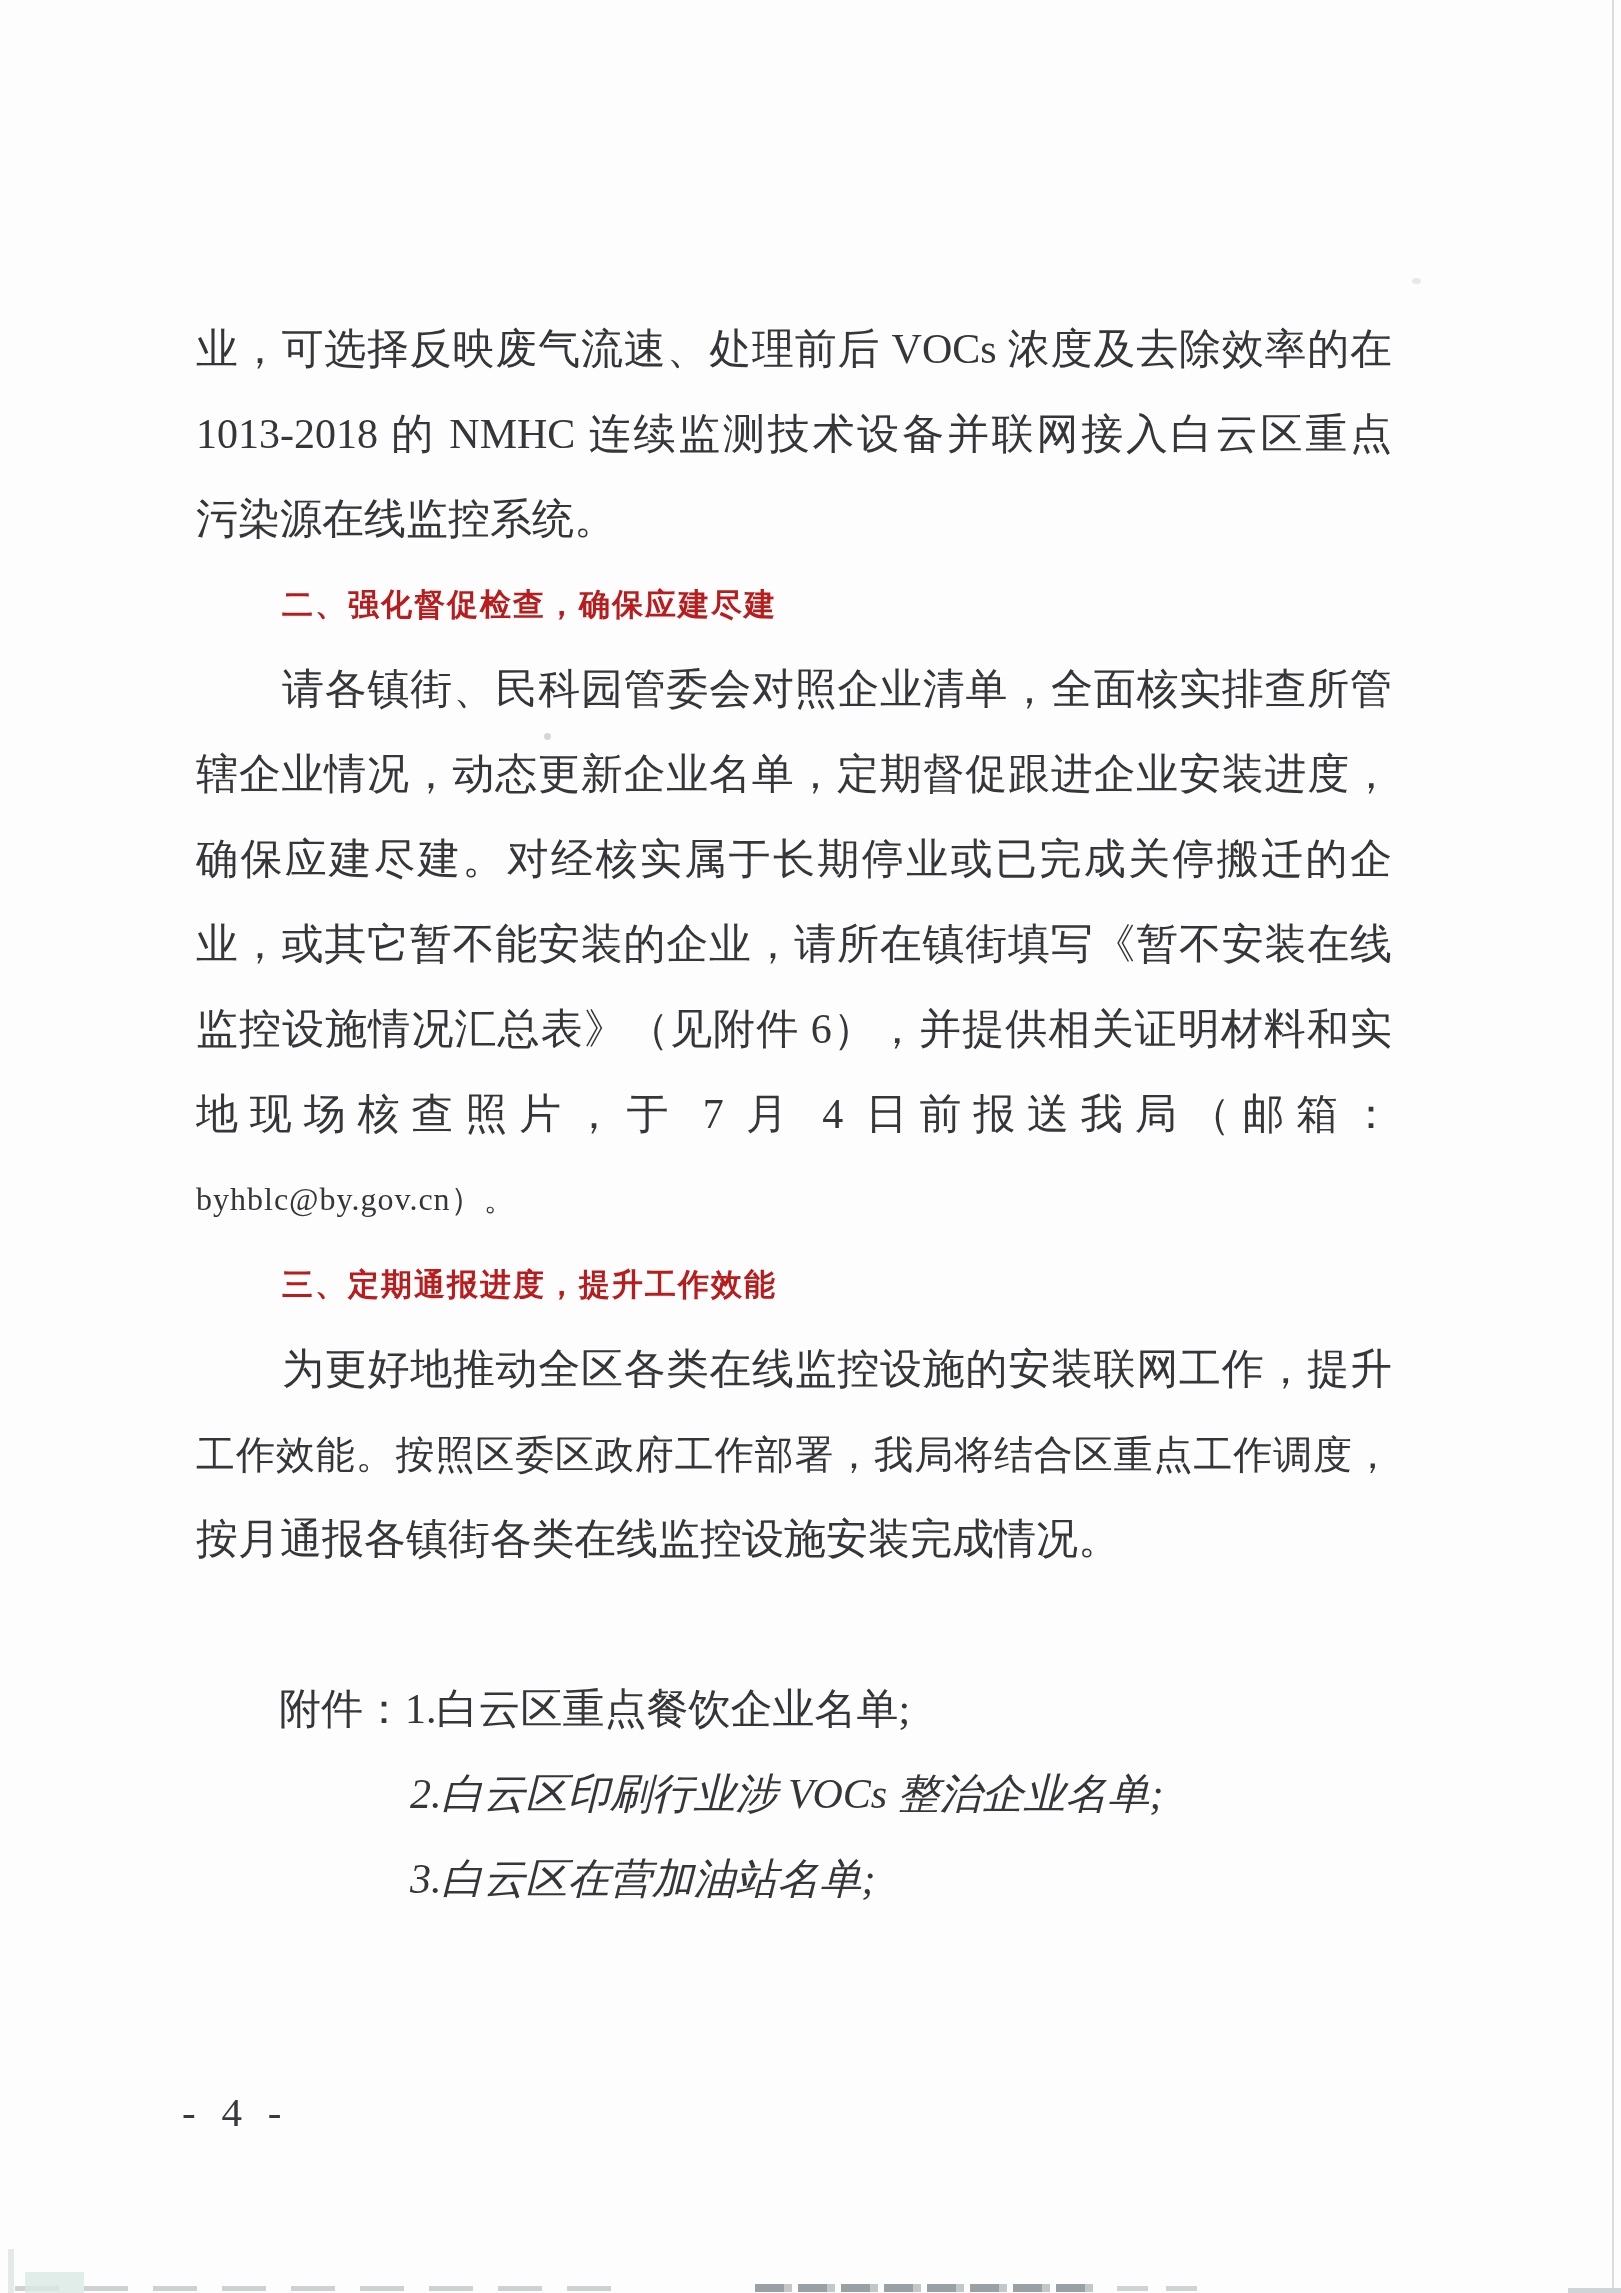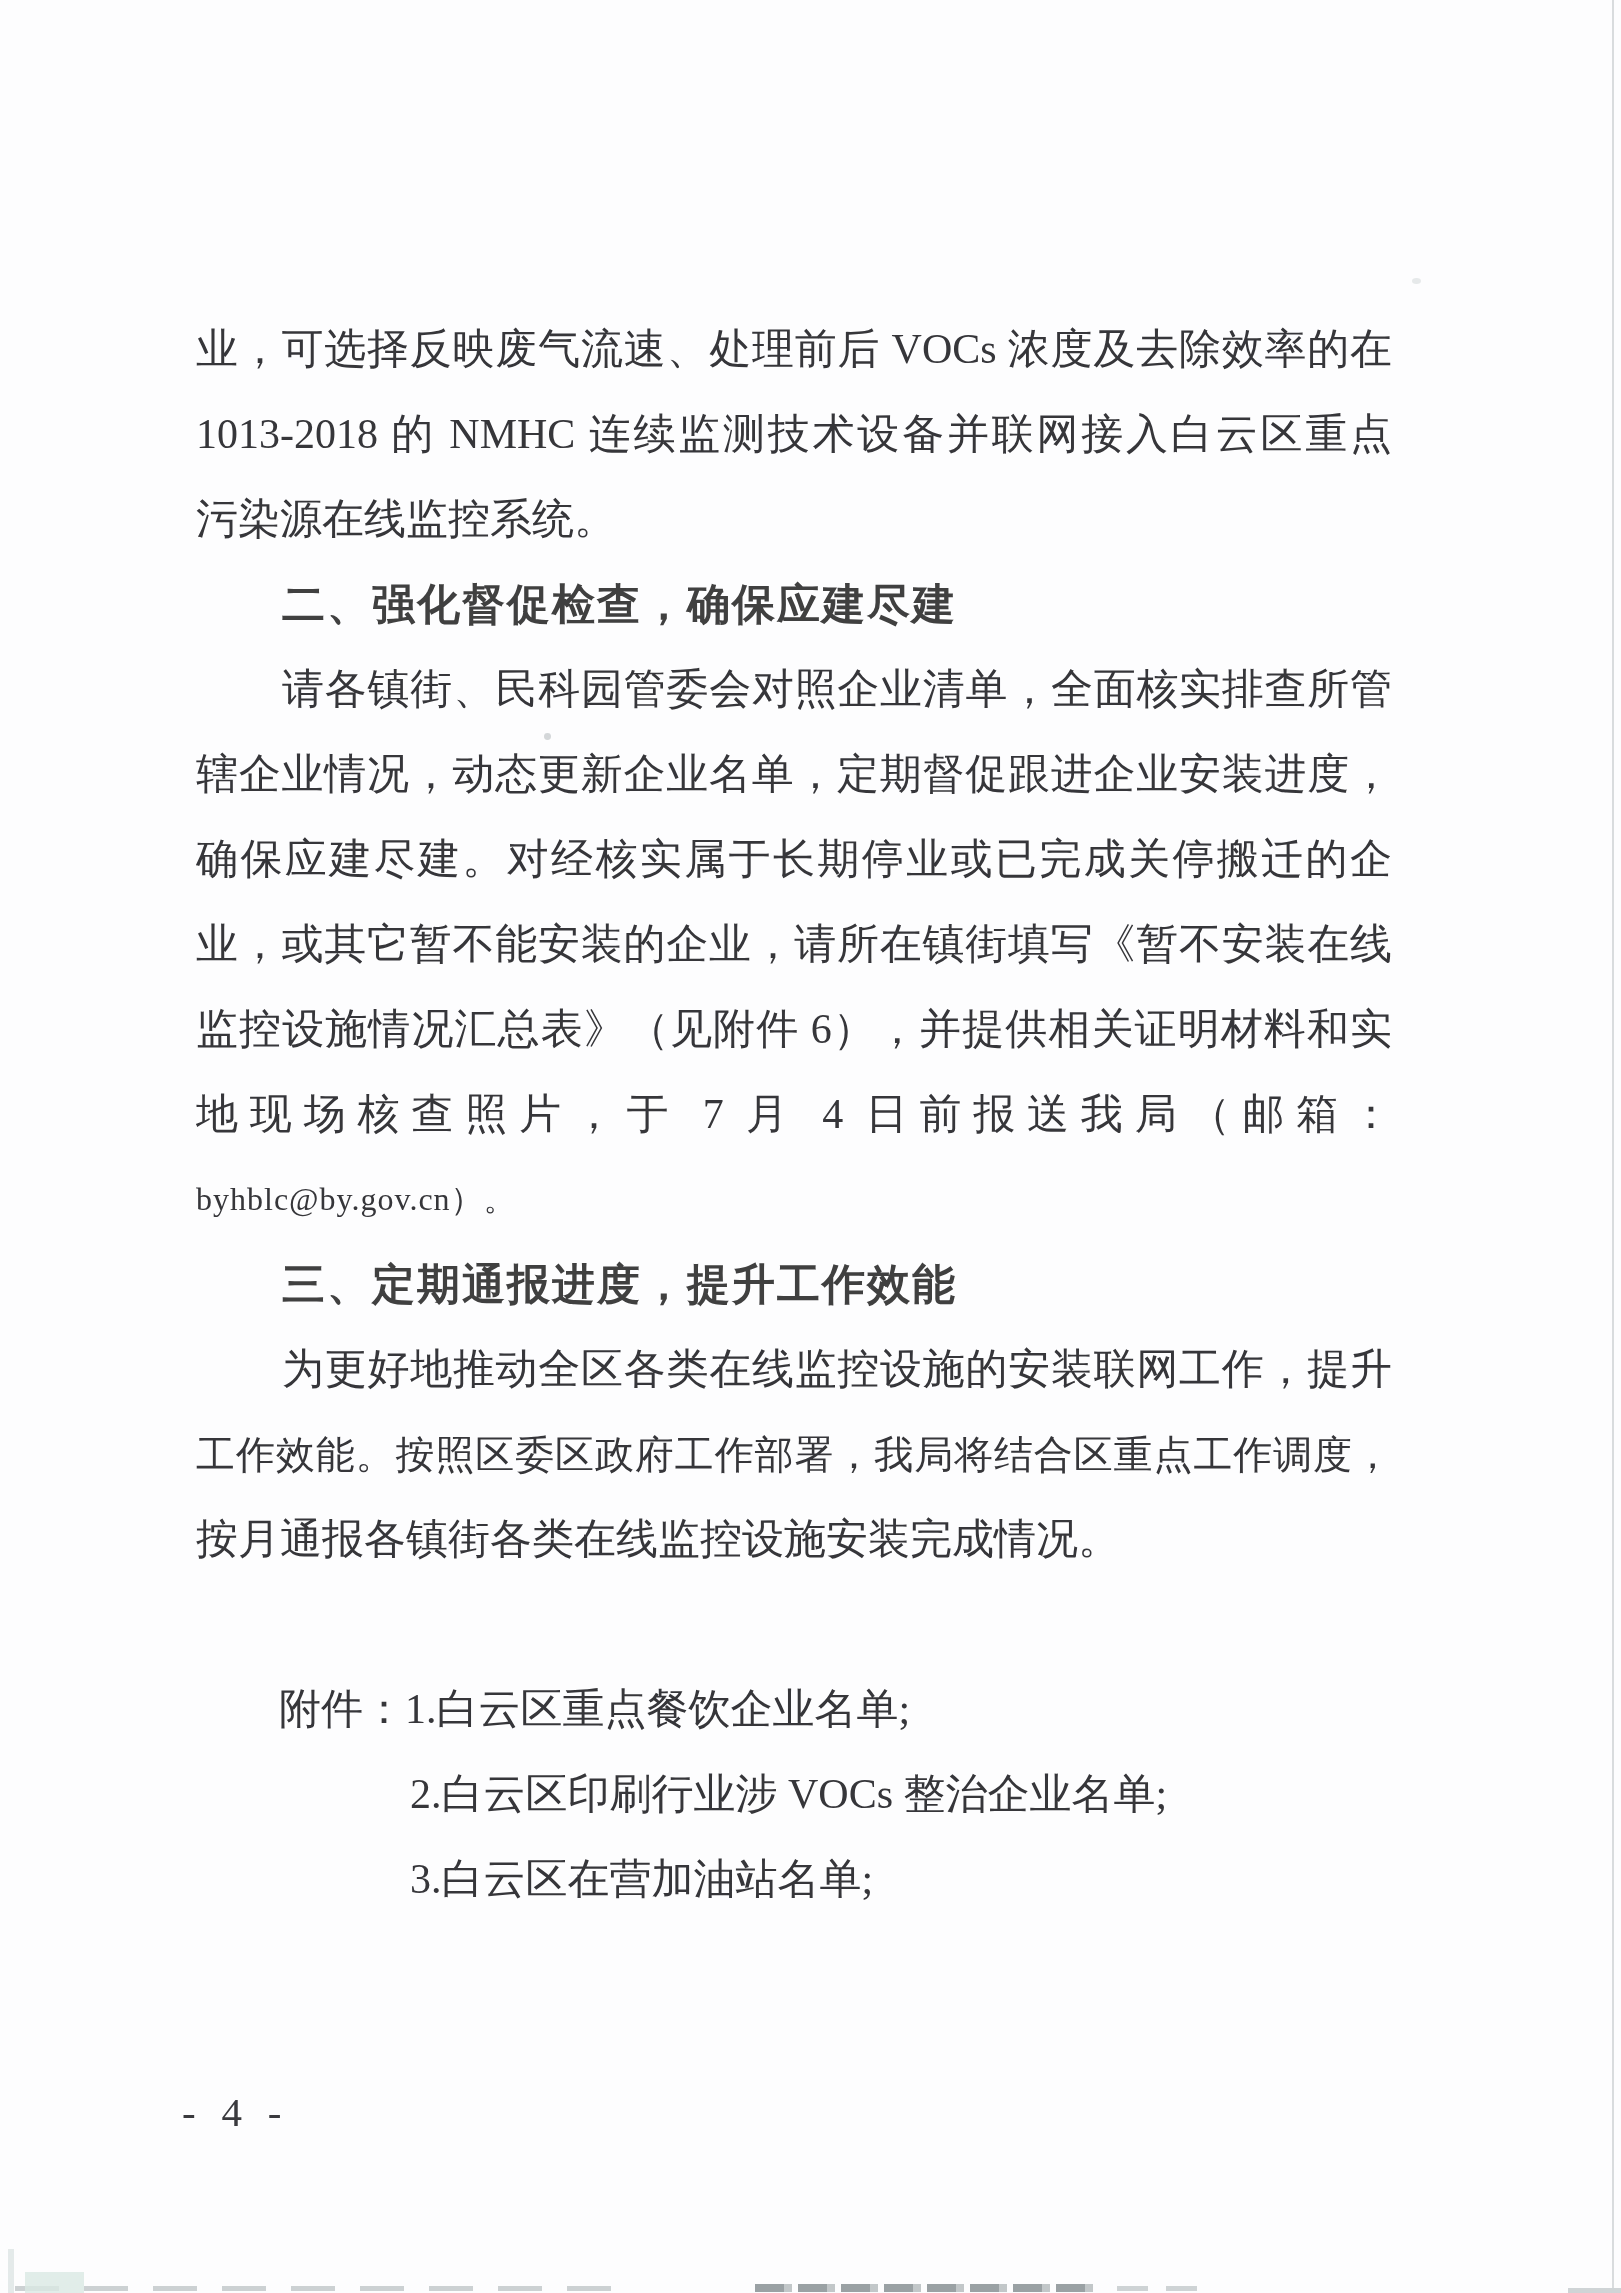--- a/index.html
+++ b/index.html
@@ -25,29 +25,29 @@
     overflow: hidden;
   }
   .j {
     text-align: justify;
     text-align-last: justify;
   }
   .indent { text-indent: 86px; }
   .heading {
     font-family: "Liberation Sans", "DejaVu Sans", sans-serif;
     font-weight: 700;
-    color: #404040;
+    color: #b91c1c;
     padding-left: 86px;
-    font-size: 43px;
+    font-size: 31px;
     letter-spacing: 2px;
   }
   .compress { font-size: 39px; }
   .email { font-size: 32px; letter-spacing: 1px; }
   .attach1 { padding-left: 83px; }
-  .attach2 { padding-left: 214px; }
+  .attach2 { padding-left: 214px; font-style: italic; }
   .blank { height: 85px; }
   .pagenum {
     position: absolute;
     left: 182px;
     top: 2088px;
     font-size: 41px;
     letter-spacing: 7.8px;
     color: #3a3a3e;
     font-family: "Liberation Serif", "DejaVu Serif", serif;
   }

